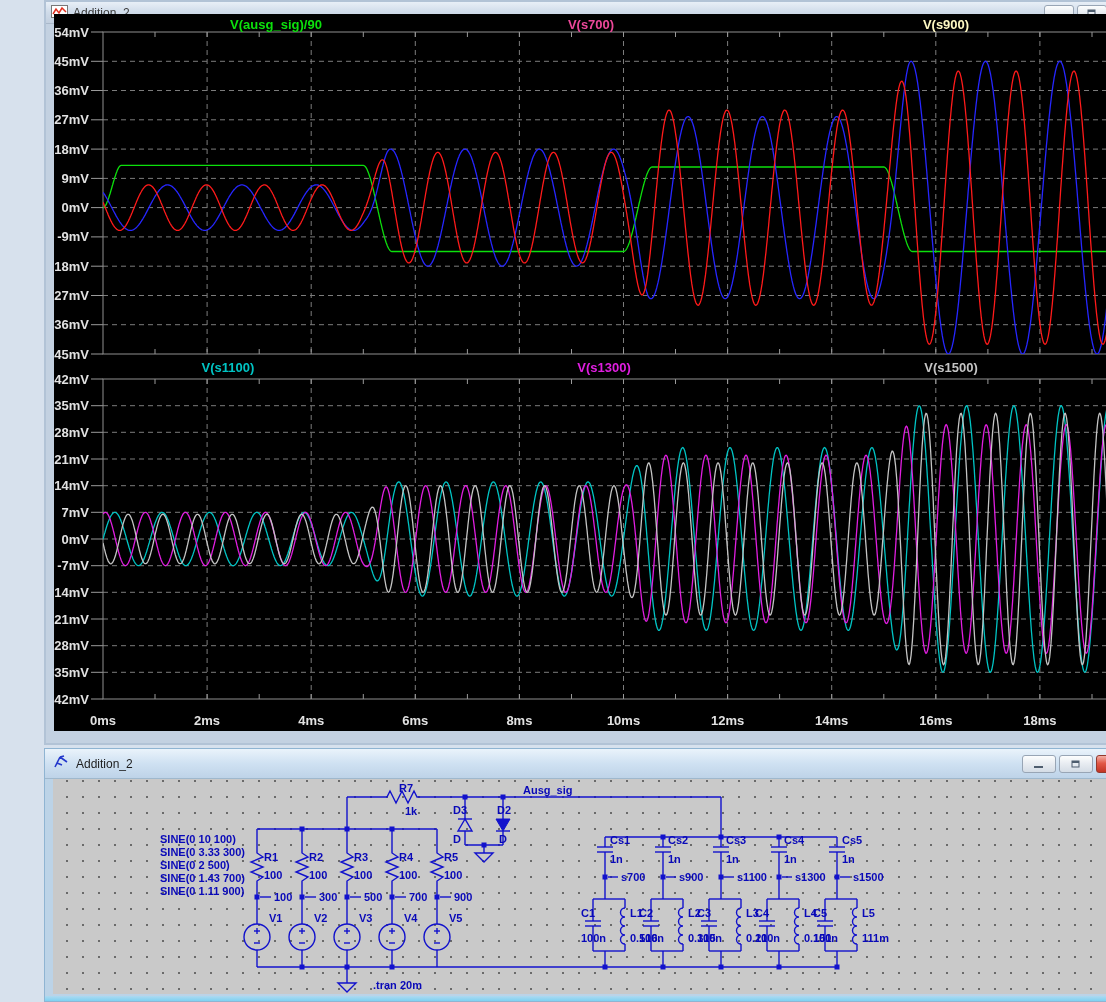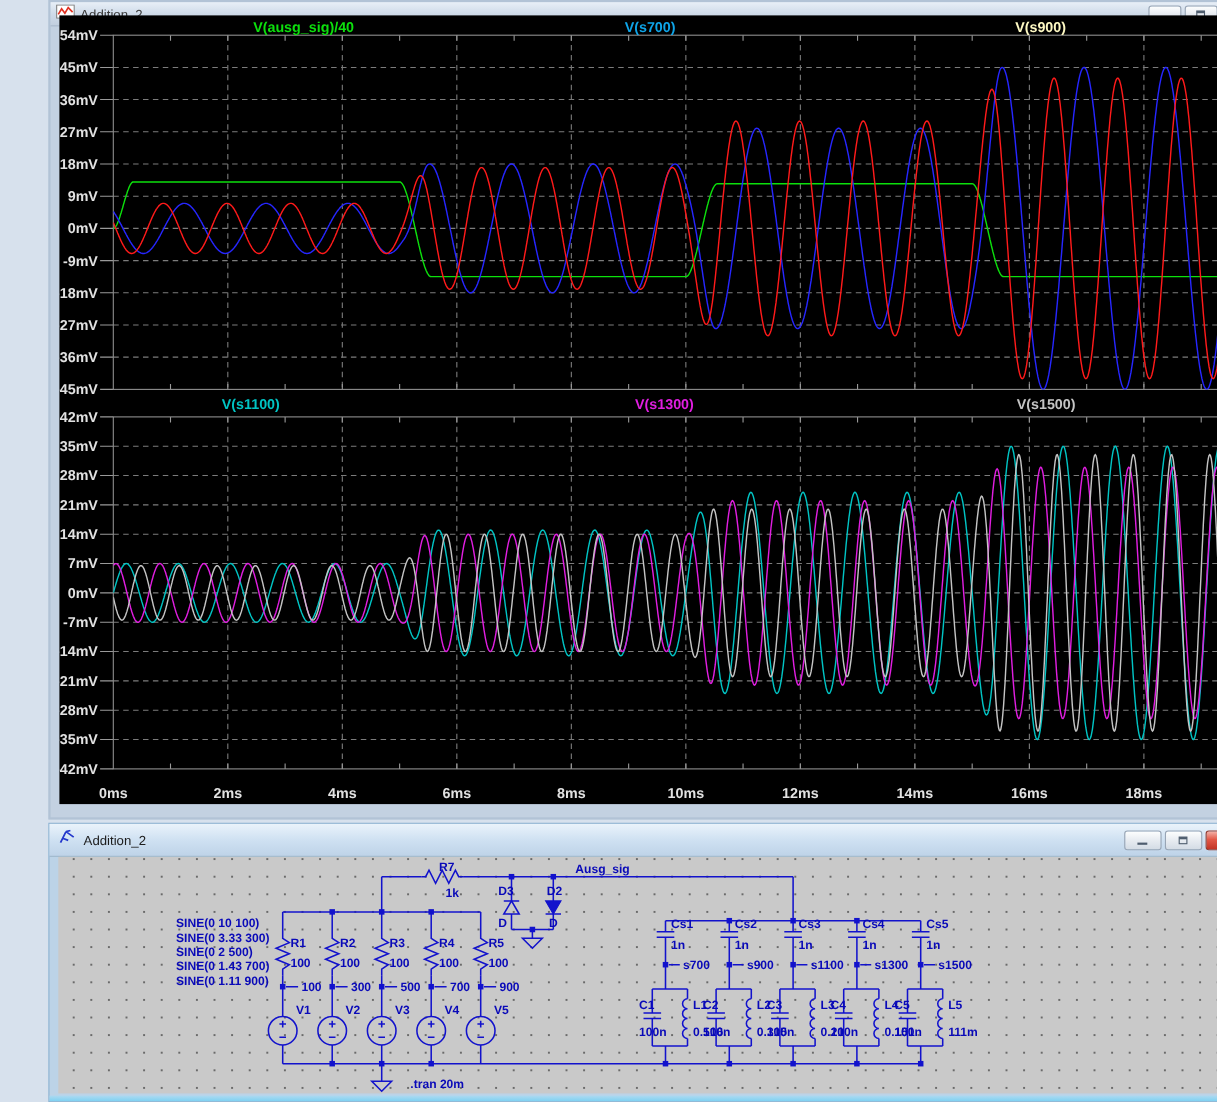--- a/index.html
+++ b/index.html
@@ -295,22 +295,22 @@
           <text x="465.4" y="711" text-anchor="middle" class="axlbl">8ms</text>
           <text x="569.5" y="711" text-anchor="middle" class="axlbl">10ms</text>
           <text x="673.6" y="711" text-anchor="middle" class="axlbl">12ms</text>
           <text x="777.7" y="711" text-anchor="middle" class="axlbl">14ms</text>
           <text x="881.8" y="711" text-anchor="middle" class="axlbl">16ms</text>
           <text x="985.9" y="711" text-anchor="middle" class="axlbl">18ms</text>
           <text x="1090.0" y="711" text-anchor="middle" class="axlbl">20ms</text>
         </g>
       </svg>
     <div id="trace-labels">
-        <span class="trace-label" style="color: rgb(12, 224, 12); left: 222px; top: 3px;">V(ausg_sig)/40</span>
-        <span class="trace-label" style="color: #0ea5e9; left: 537px; top: 3px;">V(s700)</span>
+        <span class="trace-label" style="color: rgb(12, 224, 12); left: 222px; top: 3px;">V(ausg_sig)/90</span>
+        <span class="trace-label" style="color: #ec4899; left: 537px; top: 3px;">V(s700)</span>
         <span class="trace-label" style="color: #fef9c3; left: 892px; top: 3px;">V(s900)</span>
         <span class="trace-label" style="color: rgb(0, 196, 196); left: 174px; top: 346px;">V(s1100)</span>
         <span class="trace-label" style="color: rgb(224, 30, 224); left: 550px; top: 346px;">V(s1300)</span>
         <span class="trace-label" style="color: rgb(196, 196, 196); left: 897px; top: 346px;">V(s1500)</span>
       </div>
   </div>
 </section>
 
 <section class="win sch-win">
   <header class="sch-tbar">

